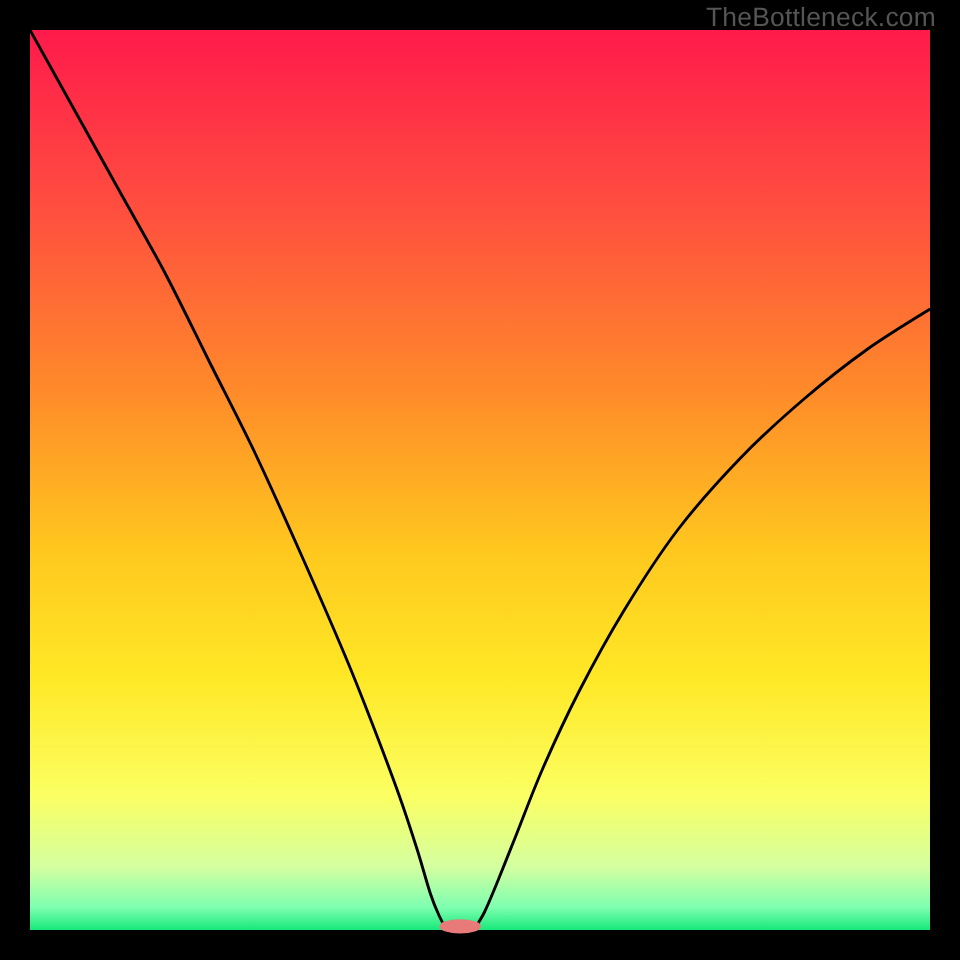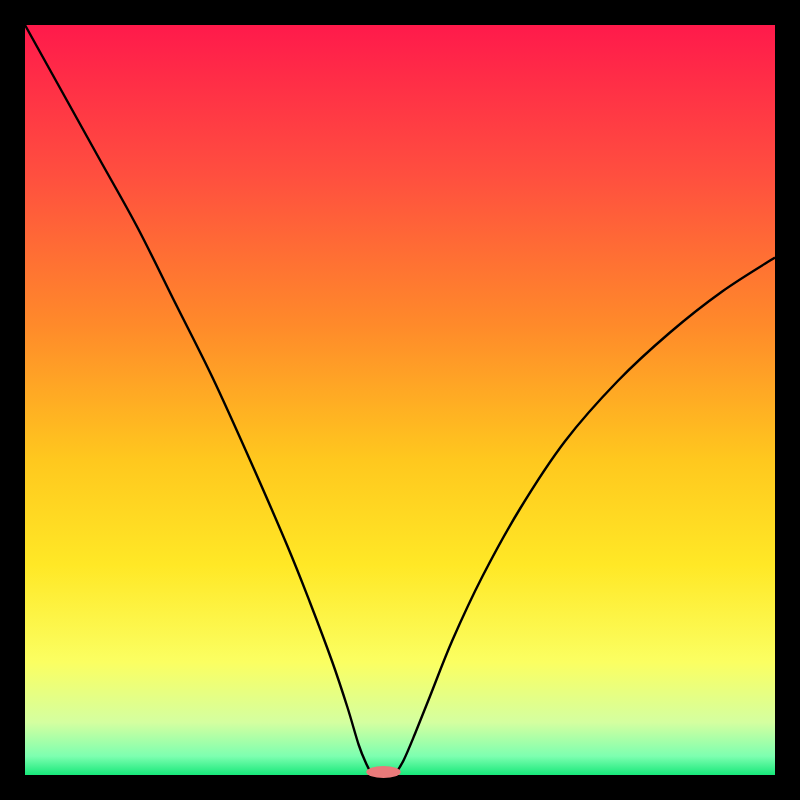--- a/index.html
+++ b/index.html
@@ -28,20 +28,21 @@
     z-index: 10;
   }
   svg {
     display: block;
   }
 </style>
 </head>
 <body>
 
 <div class="frame">
+  <div class="watermark">TheBottleneck.com</div>
 
   <svg id="chart-svg" width="800" height="800" viewBox="0 0 800 800">
     <defs>
       <linearGradient id="bg-grad" x1="0" y1="0" x2="0" y2="1">
           <stop offset="0%" stop-color="#ff1a4b"></stop>
           <stop offset="20%" stop-color="#ff4f3f"></stop>
           <stop offset="40%" stop-color="#ff8a2a"></stop>
           <stop offset="57.99999999999999%" stop-color="#ffc81e"></stop>
           <stop offset="72%" stop-color="#ffe826"></stop>
           <stop offset="85%" stop-color="#fbff62"></stop>

